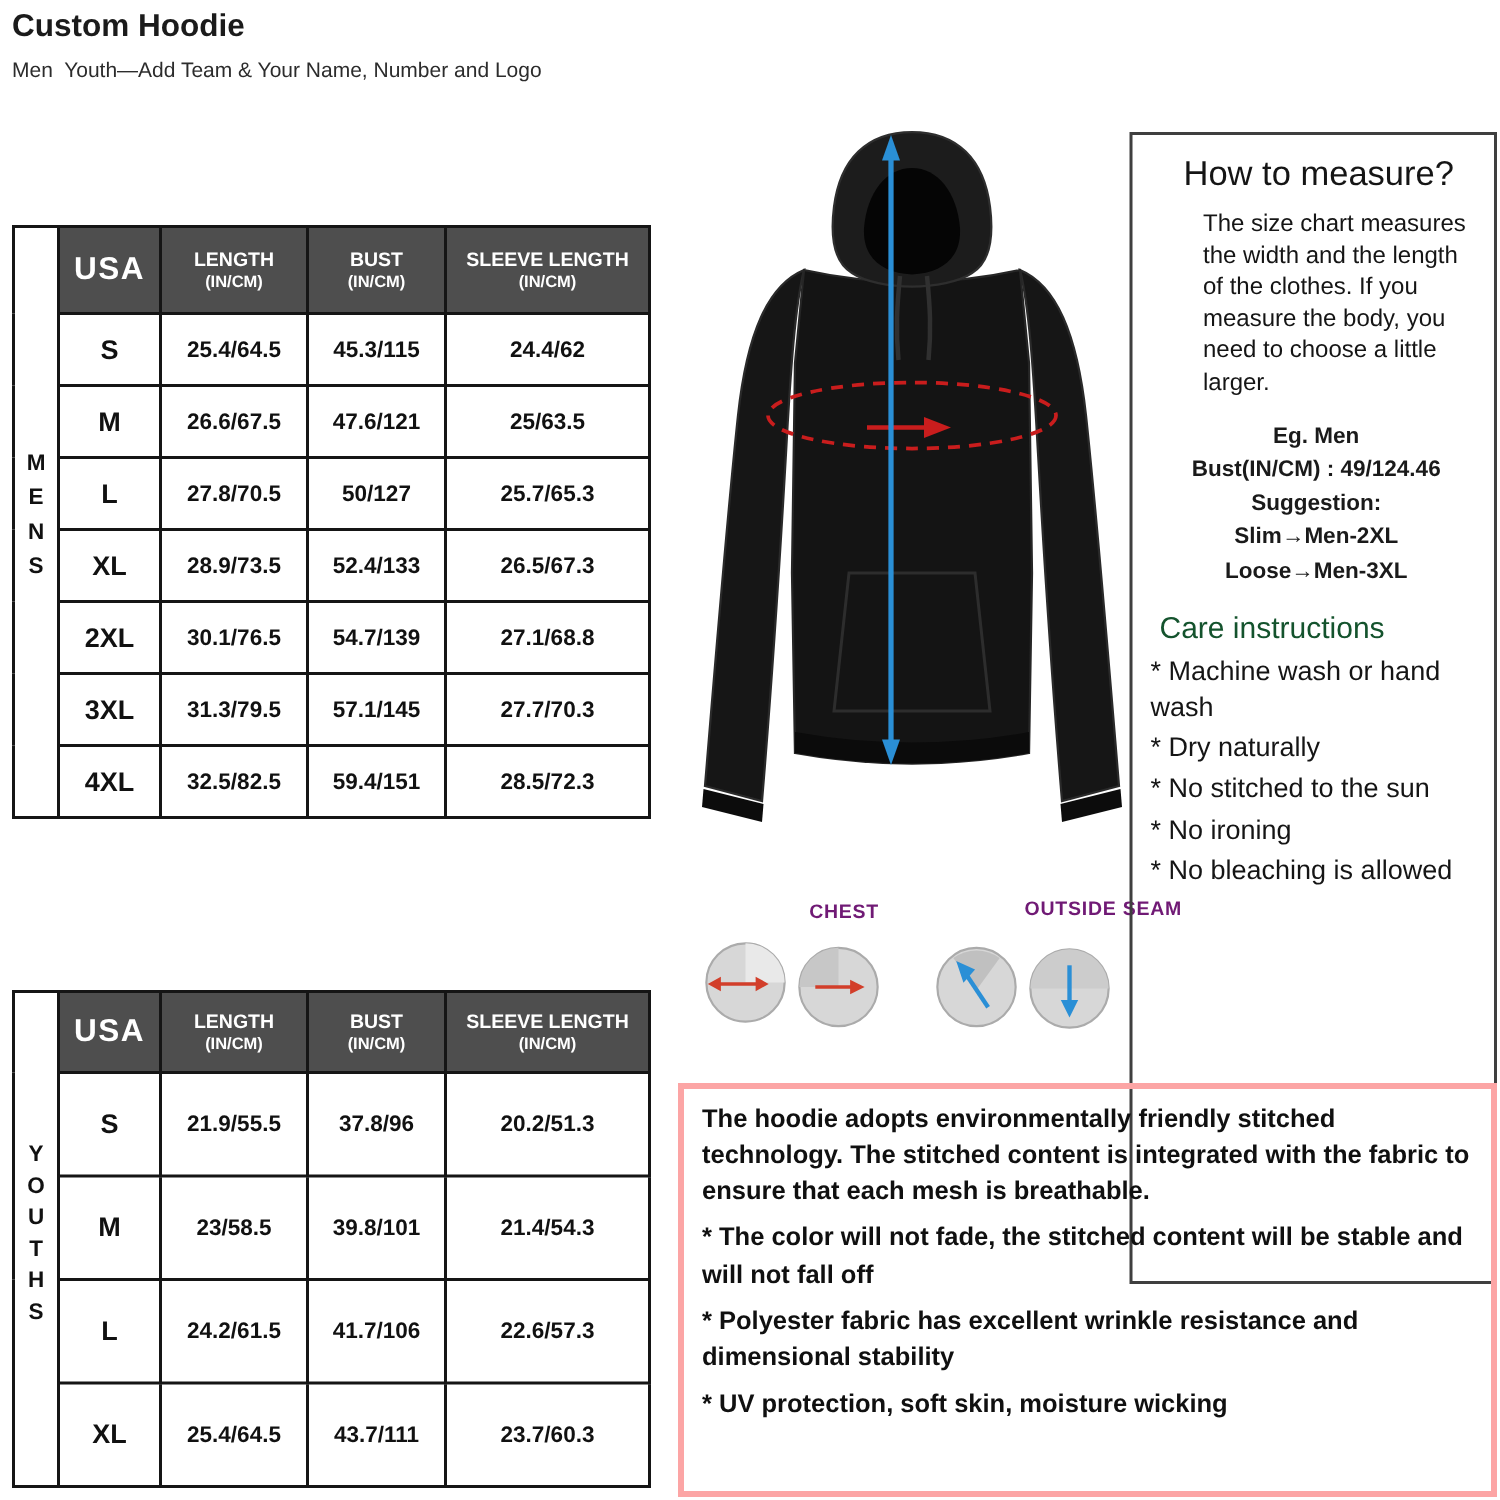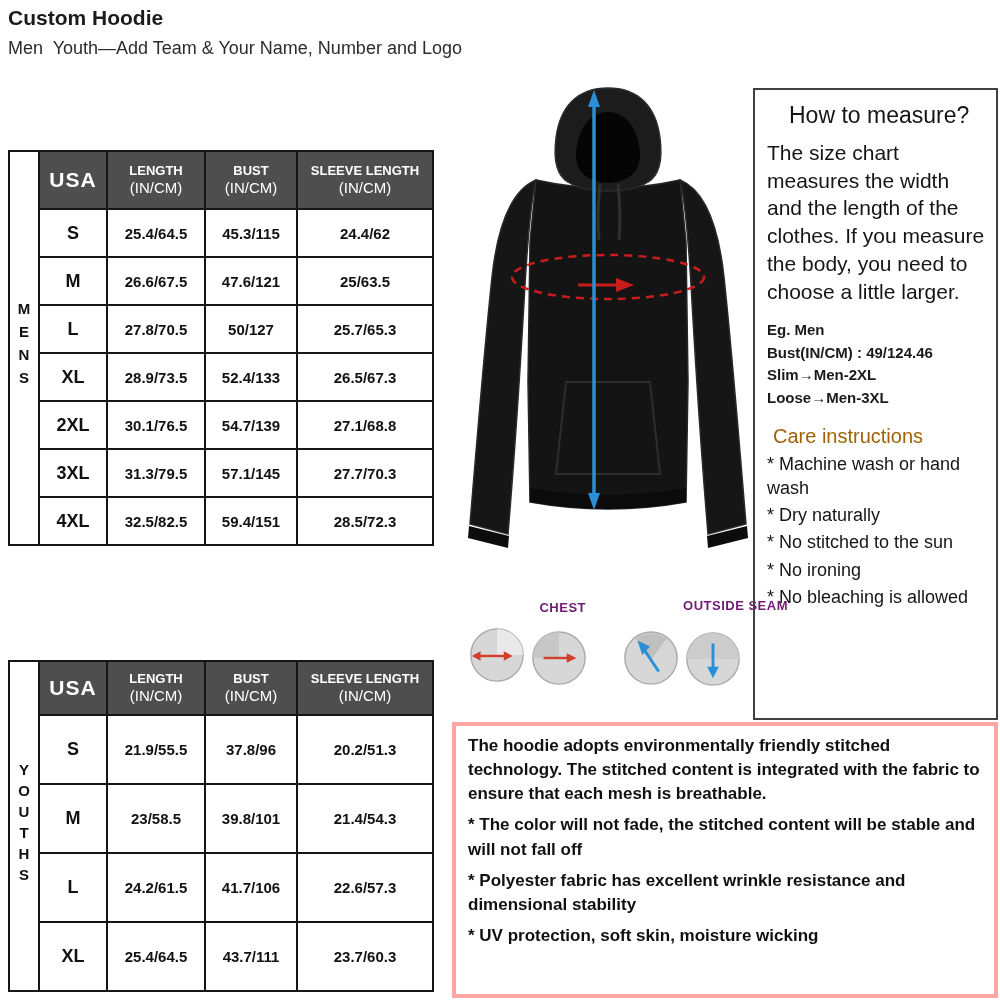--- a/index.html
+++ b/index.html
@@ -1,28 +1,28 @@
 <!DOCTYPE html>
 <html><head>
 <meta charset="utf-8">
 <style>
   * { margin:0; padding:0; box-sizing:border-box; }
   body { font-family:"Liberation Sans", sans-serif; background:#fff; }
   .page { position:relative; width:1000px; height:1000px; background:#fff; color:#111; overflow:hidden; }
 
   .title { position:absolute; left:8px; top:6px; font-size:21px; font-weight:bold; color:#1b1b1b; }
-  .subtitle { position:absolute; left:8px; top:38px; font-size:18px; color:#2c2c2c; white-space:pre; }
+  .subtitle { position:absolute; left:8px; top:38px; font-size:14px; color:#2c2c2c; white-space:pre; }
 
   
   table.size-table { position:absolute; border-collapse:collapse; table-layout:fixed; background:#fff; }
   .size-table th, .size-table td { border:2px solid #151515; text-align:center; vertical-align:middle; padding:0; }
   .head-row th { background:#4e4e4e; color:#fff; }
   .usa-cell { font-size:21px; font-weight:bold; letter-spacing:1px; }
   .col-h .l1 { display:block; font-size:13px; font-weight:bold; line-height:1.3; }
-  .col-h .l2 { display:block; font-size:15px; font-weight:normal; line-height:1.2; }
+  .col-h .l2 { display:block; font-size:11px; font-weight:bold; line-height:1.2; }
   .group-cell { background:#fff; }
   .vert { display:inline-block; writing-mode:vertical-lr; text-orientation:upright; font-weight:bold; font-size:15px; color:#111; }
   .size-cell { font-size:18px; font-weight:bold; }
   .val-cell { font-size:15px; font-weight:bold; }
 
   .mens { left:8px; top:150px; width:424px; }
   .mens .head-row { height:58px; }
   .mens .body-row { height:48px; }
   .mens .vert { letter-spacing:6px; }
   .youths { left:8px; top:660px; width:424px; }
@@ -35,25 +35,25 @@
   .diag-label { position:absolute; font-size:13px; font-weight:bold; letter-spacing:0.5px; color:#701a75; text-align:right; }
   .chest-label { left:468px; top:600px; width:118px; }
   .seam-label  { left:648px; top:598px; width:140px; }
   .circle { position:absolute; width:58px; height:58px; }
   #circle-1 { left:468px; top:626px; }
   #circle-2 { left:530px; top:629px; }
   #circle-3 { left:622px; top:629px; }
   #circle-4 { left:684px; top:630px; }
 
   
-  .htm-panel { position:absolute; left:753px; top:88px; width:245px; height:632px; border:2px solid #3f3f3f; padding:10px 8px 0 12px; }
+  .htm-panel { position:absolute; left:753px; top:88px; width:245px; height:768px; border:2px solid #3f3f3f; padding:10px 8px 0 12px; }
   .htm-title { font-size:23px; font-weight:400; color:#151515; margin:2px 0 10px 22px; }
-  .htm-body { font-size:21px; line-height:1.32; color:#151515; }
-  .eg-block { margin-top:14px; font-size:15px; font-weight:bold; line-height:1.5; color:#1a1a1a; }
-  .care-title { font-size:20px; font-weight:400; margin:16px 0 5px 6px; color:#a16207; }
+  .htm-body { font-size:16px; line-height:1.32; color:#151515;margin-left:35px; }
+  .eg-block { margin-top:14px; font-size:15px; font-weight:bold; line-height:1.5; color:#1a1a1a;text-align:center; }
+  .care-title { font-size:20px; font-weight:400; margin:16px 0 5px 6px; color:#14532d; }
   .care-list { font-size:18px; line-height:1.3; color:#151515; }
   .care-item { margin-bottom:4px; }
 
   
   .desc-box { position:absolute; left:452px; top:722px; width:546px; height:276px; border:4px solid #fca5a5; padding:8px 12px 0 12px; }
   .desc-box p { font-size:17px; font-weight:bold; line-height:1.42; color:#101010; margin-bottom:7px; }
 </style>
 </head>
 <body>
 
@@ -259,20 +259,21 @@
       <polygon points="30,50 24,38 36,38" fill="#2a8fd6"></polygon>
     </svg>
   </div>
 
   <div class="htm-panel">
     <h2 class="htm-title">How to measure?</h2>
     <p class="htm-body">The size chart measures the width and the length of the clothes.  If you measure the body, you need to choose a little larger.</p>
     <div class="eg-block">
       <div>Eg. Men</div>
       <div>Bust(IN/CM) : 49/124.46</div>
+      <div>Suggestion:</div>
       <div>Slim→Men-2XL</div>
       <div>Loose→Men-3XL</div>
     </div>
     <h3 class="care-title">Care instructions</h3>
     <div class="care-list">
       <div class="care-item">* Machine wash or hand wash</div>
       <div class="care-item">* Dry naturally</div>
       <div class="care-item">* No stitched to the sun</div>
       <div class="care-item">* No ironing</div>
       <div class="care-item">* No bleaching is allowed</div>

